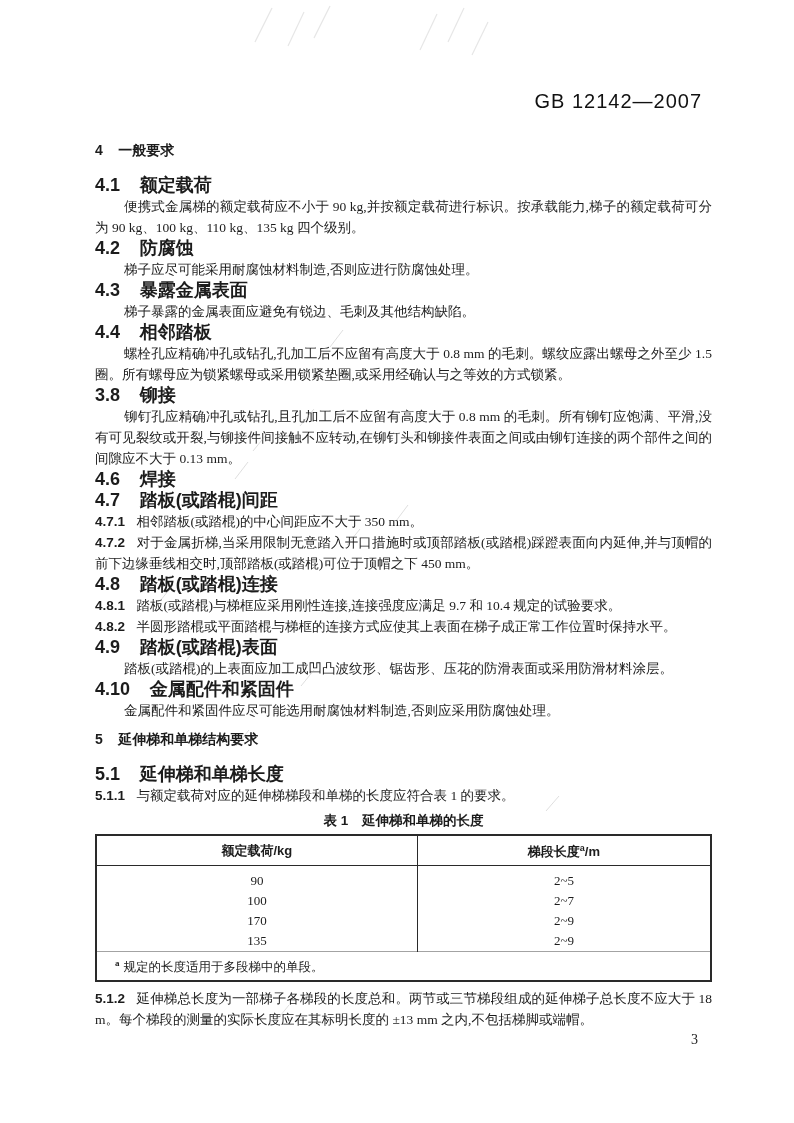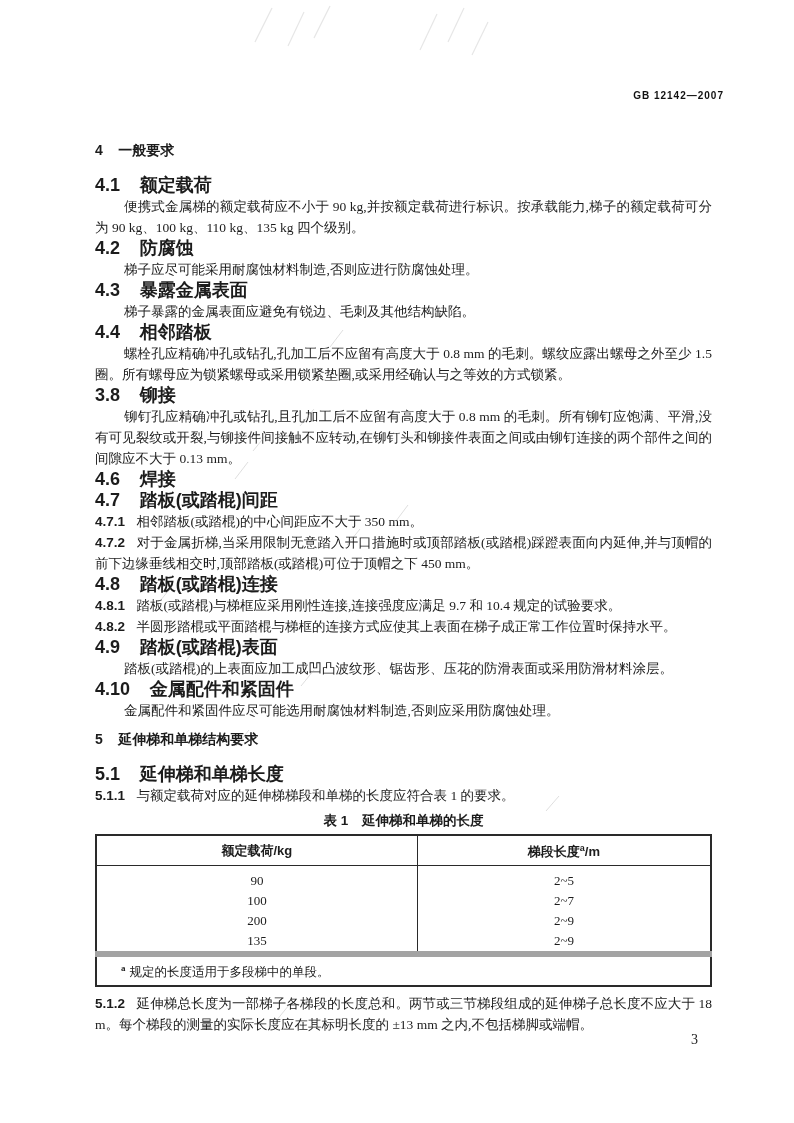--- a/index.html
+++ b/index.html
@@ -3,23 +3,23 @@
 <meta charset="utf-8">
 <style>
   html,body { margin:0; padding:0; background:#ffffff; }
   .page {
     position:relative; width:794px; height:1123px; margin:0 auto;
     background:#ffffff; overflow:hidden;
     font-family:"Liberation Serif","DejaVu Serif",serif;
     color:#1c1c1c;
   }
   .doc-header {
-    position:absolute; top:90px; right:70px;
+    position:absolute; top:90px; right:92px;
     font-family:"Liberation Sans","DejaVu Sans",sans-serif;
-    font-weight:bold; font-size:10px; letter-spacing:1px; color:#111;
+    font-weight:normal; font-size:20px; letter-spacing:1px; color:#111;
   }
   .content {
     position:absolute; top:132px; left:95px; right:82px;
     font-size:13.5px; line-height:21px; text-align:justify;
   }
   .heading {
     font-family:"Liberation Sans","DejaVu Sans",sans-serif;
     font-weight:bold; text-align:left;
   }
   .heading.h1 { font-size:14px; margin:8px 0 14px; }
@@ -47,22 +47,22 @@
     font-family:"Liberation Sans","DejaVu Sans",sans-serif;
     font-weight:bold; height:29px; border-bottom:1px solid #2a2a2a;
   }
   table.std-table th.col1, table.std-table td.cell-1 { width:52%; }
   table.std-table th.col2, table.std-table td.cell-2 {
     border-left:1px solid #2a2a2a;
   }
   table.std-table tbody tr:first-child td { padding-top:5px; }
   table.std-table tbody td { height:20px; line-height:20px; }
   table.std-table tfoot td.footnote {
-    border-top:6px solid #a3a3a3; text-align:left; height:28px;
-    padding-left:24px; font-size:12.5px;
+    border-top:1px solid #a3a3a3; text-align:left; height:28px;
+    padding-left:18px; font-size:12.5px;
   }
   sup { font-size:9px; }
   .fn-sup { margin-right:4px; font-weight:bold; }
   .page-number {
     position:absolute; top:1032px; right:96px; font-size:14px; color:#222;
   }
   .artifacts {
     position:absolute; top:0; left:0; width:794px; height:1123px;
     pointer-events:none; z-index:4;
   }
@@ -145,21 +145,21 @@
       <tbody id="table-body">
           <tr>
             <td class="cell-1">90</td>
             <td class="cell-2">2~5</td>
           </tr>
           <tr>
             <td class="cell-1">100</td>
             <td class="cell-2">2~7</td>
           </tr>
           <tr>
-            <td class="cell-1">200</td>
+            <td class="cell-1">170</td>
             <td class="cell-2">2~9</td>
           </tr>
           <tr>
             <td class="cell-1">135</td>
             <td class="cell-2">2~9</td>
           </tr>
         </tbody>
       <tfoot>
         <tr>
           <td colspan="2" class="footnote">

